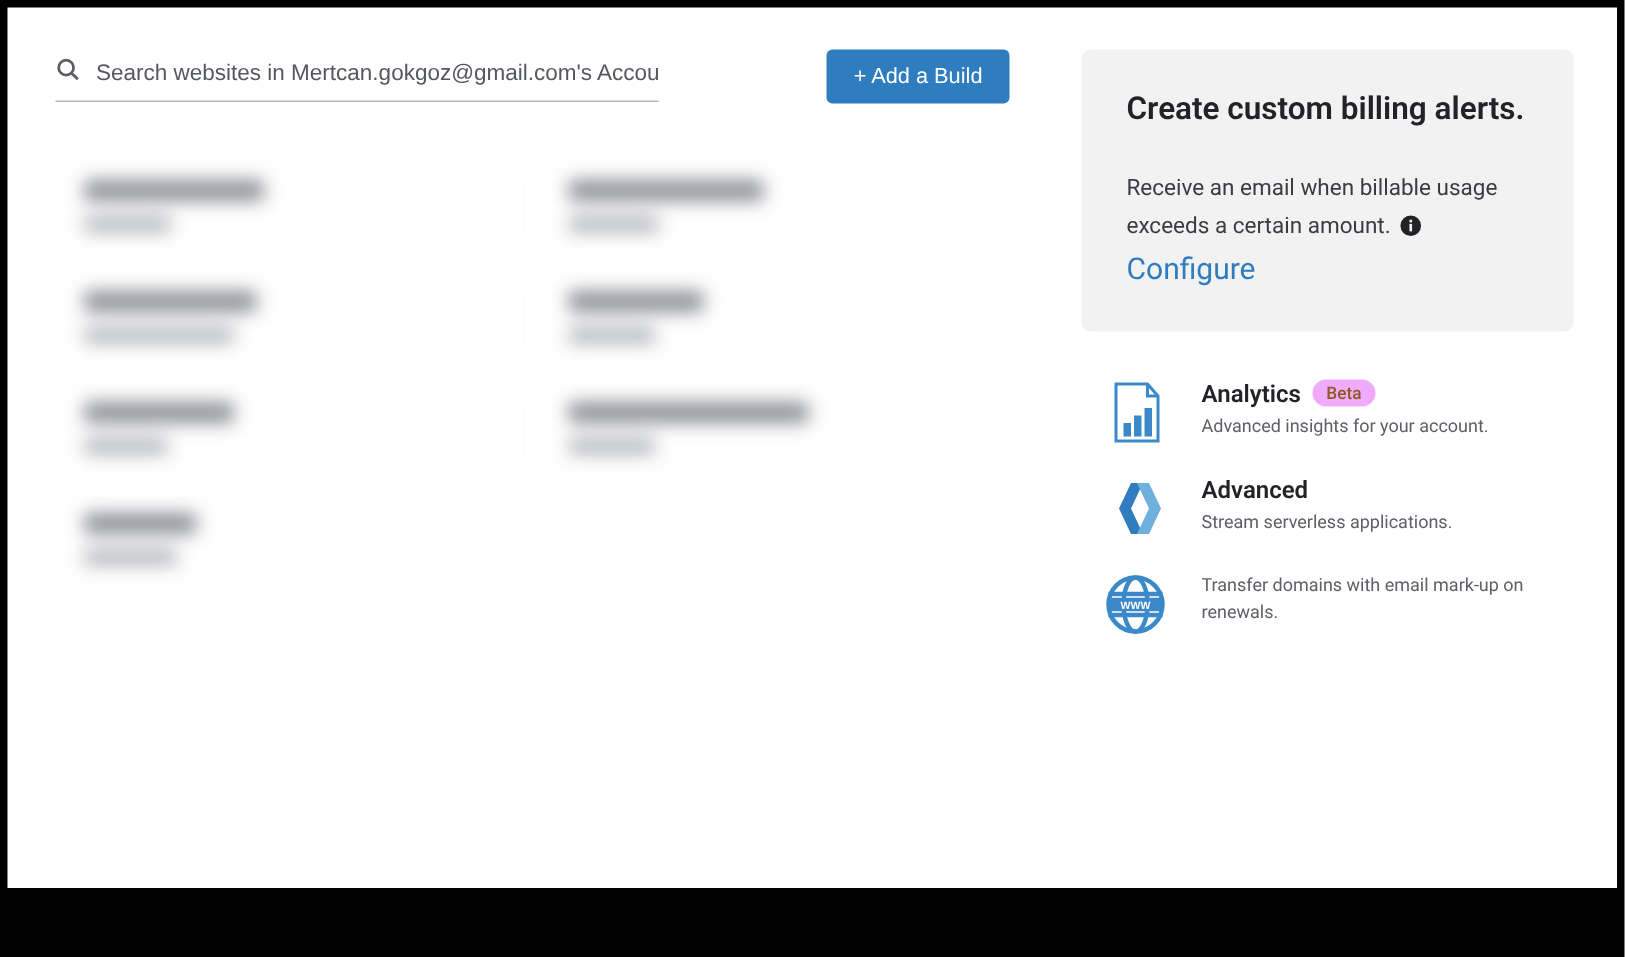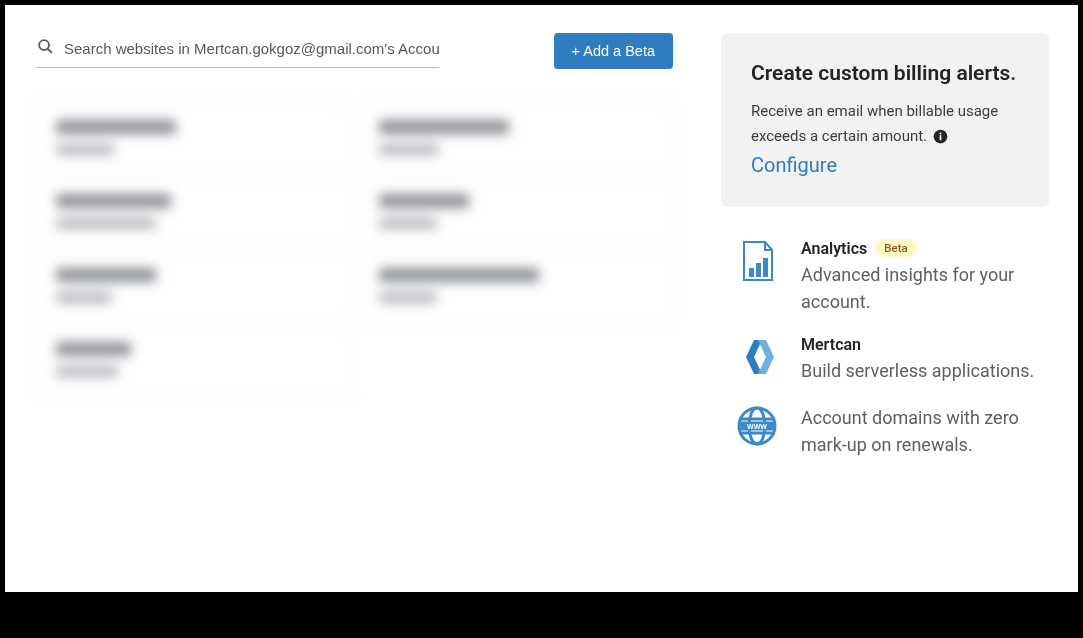--- a/index.html
+++ b/index.html
@@ -96,21 +96,21 @@
     .alertbox {
       background: #f2f2f2;
       border-radius: 6px;
       padding: 28px 30px 30px;
       margin-bottom: 32px;
     }
     .alertbox h2 {
       font-size: 21px;
       font-weight: 600;
       color: #222326;
-      margin-bottom: 14px;
+      margin-bottom: 28px;
     }
     .alertbox p {
       font-size: 15px;
       line-height: 1.65;
       color: #3a3c42;
       margin-bottom: 4px;
     }
     .info-icon {
       display: inline-flex;
       vertical-align: middle;
@@ -145,50 +145,50 @@
     .prodtitle {
       font-size: 16px;
       font-weight: 600;
       color: #222326;
       display: flex;
       align-items: center;
       gap: 8px;
       margin-bottom: 3px;
     }
     .badge {
-      background: #fef9c3;
+      background: #f0abfc;
       color: #8a5a1f;
       font-size: 11.5px;
       font-weight: 500;
       padding: 2px 9px;
       border-radius: 10px;
     }
     .proddesc {
-      font-size: 18px;
+      font-size: 12px;
       color: #5d5f66;
       line-height: 1.5;
     }
   </style>
 </head>
 <body>
 
 <div class="app">
   <div class="main">
     <div class="searchrow">
       <div class="searchwrap">
         <span>
           <svg width="17" height="17" viewBox="0 0 24 24" fill="none" stroke="#5b5d63" stroke-width="2.6">
             <circle cx="10" cy="10" r="7"></circle>
             <line x1="21" y1="21" x2="15.2" y2="15.2"></line>
           </svg>
         </span>
         <input class="searchinput" type="text" placeholder="Search websites in Mertcan.gokgoz@gmail.com's Account.." style="">
       </div>
       <div class="spacer"></div>
-      <button class="addbtn">+ Add a Beta</button>
+      <button class="addbtn">+ Add a Build</button>
     </div>
 
     <div class="sitegrid">
       <div class="sitecard">
           <div class="t1 w1"></div>
           <div class="t2 w1b"></div>
         </div>
       <div class="sitecard">
           <div class="t1 w2"></div>
           <div class="t2 w2b"></div>
@@ -254,37 +254,37 @@
 
       <div class="prod">
         <div class="prodicon">
           <svg width="42" height="42" viewBox="0 0 42 42">
             <polygon points="10,21 18,4 26,4 18,21 26,38 18,38" fill="#2f7cbe"></polygon>
             <polygon points="22,4 30,4 38,21 30,38 22,38 30,21" fill="#6fb0de"></polygon>
           </svg>
         </div>
         <div class="prodtext">
           <div class="prodtitle">
-            <span>Mertcan</span>
+            <span>Advanced</span>
           </div>
-          <div class="proddesc">Build serverless applications.</div>
+          <div class="proddesc">Stream serverless applications.</div>
         </div>
       </div>
 
       <div class="prod">
         <div class="prodicon">
           <svg width="42" height="42" viewBox="0 0 42 42">
             <circle cx="21" cy="21" r="18" fill="none" stroke="#3b89c9" stroke-width="3"></circle>
             <ellipse cx="21" cy="21" rx="8" ry="18" fill="none" stroke="#3b89c9" stroke-width="3"></ellipse>
             <line x1="3" y1="14" x2="39" y2="14" stroke="#3b89c9" stroke-width="3"></line>
             <line x1="3" y1="28" x2="39" y2="28" stroke="#3b89c9" stroke-width="3"></line>
             <rect x="3" y="16.5" width="36" height="9" fill="#3b89c9"></rect>
             <text x="21" y="24" font-size="7" font-weight="700" fill="#fff" text-anchor="middle" font-family="Arial">WWW</text>
           </svg>
         </div>
         <div class="prodtext">
-          <div class="proddesc">Account domains with zero mark-up on renewals.</div>
+          <div class="proddesc">Transfer domains with email mark-up on renewals.</div>
         </div>
       </div>
 
     </div>
   </div>
 </div>
 
 </body></html>

